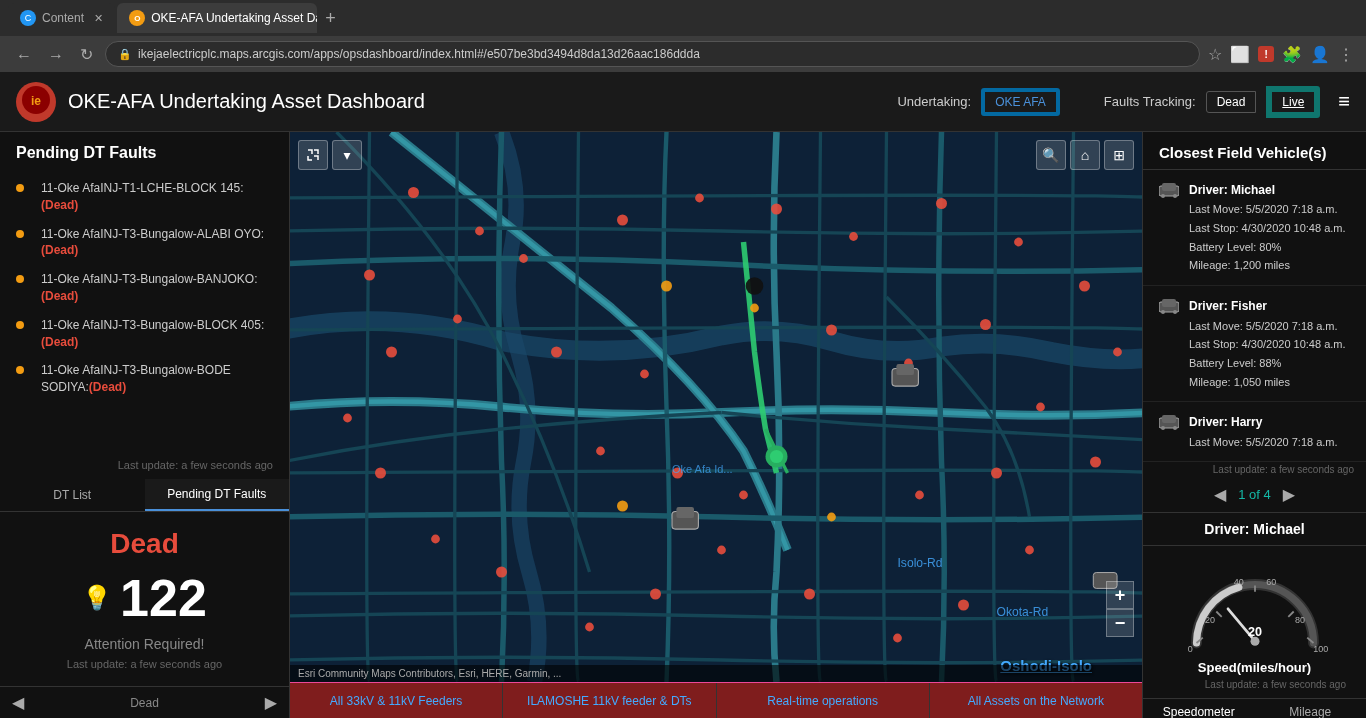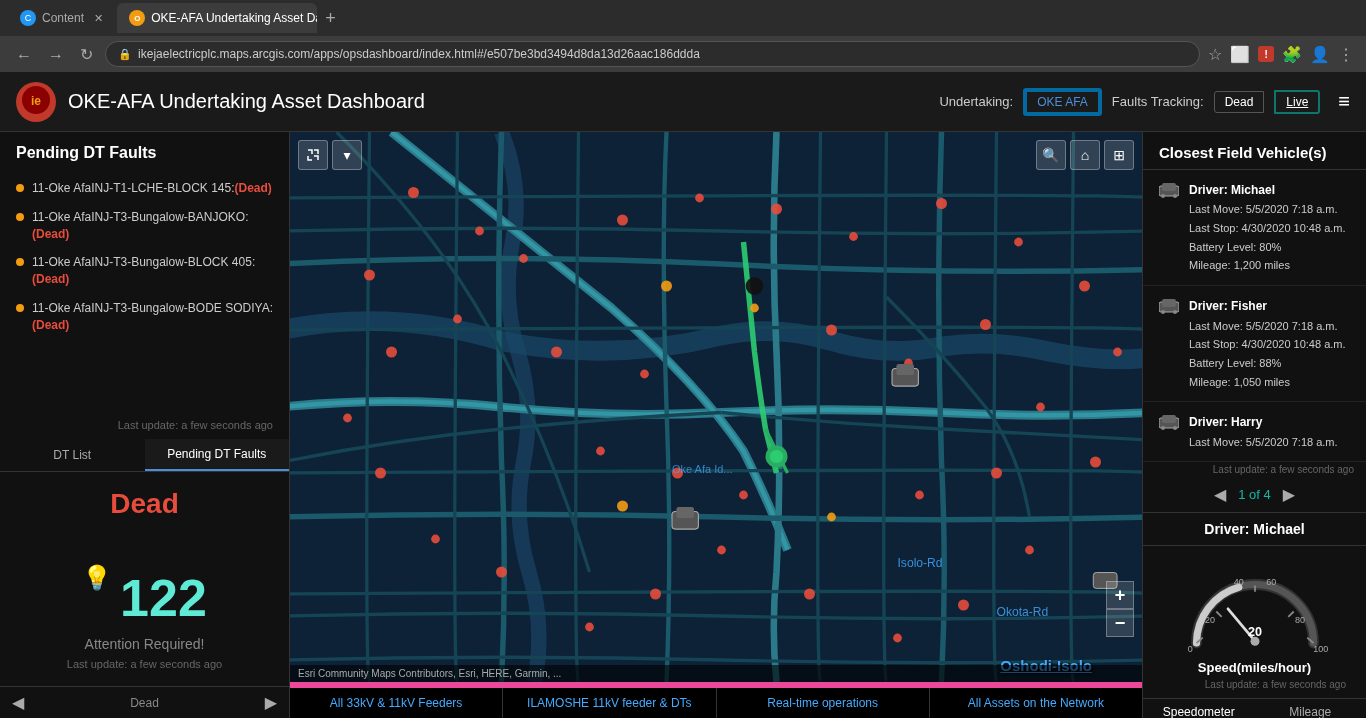--- a/index.html
+++ b/index.html
@@ -28,49 +28,49 @@
     .app { display: flex; flex-direction: column; height: 646px; background: #1a1a1a; }
 
     
     .top-bar { display: flex; align-items: center; height: 60px; background: #1a1a1a; padding: 0 16px; border-bottom: 1px solid #333; }
     .app-logo { width: 40px; height: 40px; border-radius: 50%; background: #c0392b; display: flex; align-items: center; justify-content: center; margin-right: 12px; flex-shrink: 0; }
     .app-logo-inner { color: #fde047; font-size: 16px; font-weight: bold; }
     .app-title { font-size: 20px; font-weight: 300; color: #fff; flex: 1; }
     .top-bar-right { display: flex; align-items: center; gap: 10px; }
     .undertaking-label { color: #ccc; font-size: 13px; }
     .undertaking-btn { background: transparent; border: 4px solid #0369a1; color: #4a90d9; padding: 3px 10px; border-radius: 3px; font-size: 12px; cursor: pointer; }
-    .faults-label { color: #ccc; font-size: 13px; }
+    .faults-label { color: #ccc; font-size: 13px; margin-left: 34px; }
     .faults-dead-btn { background: transparent; border: 1px solid #555; color: #fff; padding: 3px 10px; border-radius: 3px 0 0 3px; font-size: 12px; cursor: pointer; }
-    .faults-live-btn { background: transparent; border: 2px solid #0f766e; color: #fff; padding: 3px 10px; border-radius: 0 3px 3px 0; font-size: 12px; cursor: pointer; text-decoration: underline; }
+    .faults-live-btn { background: transparent; border: 6px solid #0f766e; color: #fff; padding: 3px 10px; border-radius: 0 3px 3px 0; font-size: 12px; cursor: pointer; text-decoration: underline; }
     .menu-icon { color: #fff; font-size: 20px; cursor: pointer; margin-left: 8px; }
 
     
     .main-content { display: flex; flex: 1; overflow: hidden; }
 
     
     .left-panel { width: 290px; background: #111; display: flex; flex-direction: column; border-right: 1px solid #333; flex-shrink: 0; }
     .pending-faults-title { color: #fff; font-size: 16px; font-weight: bold; padding: 12px 16px 8px; }
     .fault-list { flex: 1; overflow-y: auto; padding: 4px 8px; }
-    .fault-item { display: flex; align-items: flex-start; gap: 8px; padding: 6px 8px; border-radius: 3px; }
+    .fault-item { display: flex; align-items: flex-start; gap: 17px; padding: 6px 8px; border-radius: 3px; }
     .fault-dot { width: 8px; height: 8px; border-radius: 50%; background: #f39c12; flex-shrink: 0; margin-top: 4px; }
     .fault-text { font-size: 12px; color: #ccc; line-height: 1.4; }
     .fault-text .dead { color: #e74c3c; font-weight: bold; }
     .last-update { color: #666; font-size: 11px; padding: 4px 16px 8px; text-align: right; }
 
     
     .panel-tabs { display: flex; border-bottom: 1px solid #333; }
     .panel-tab { flex: 1; padding: 8px; text-align: center; font-size: 12px; cursor: pointer; color: #aaa; background: #111; border: none; }
     .panel-tab.active { color: #fff; border-bottom: 2px solid #4a90d9; background: #1a1a1a; }
 
     
     .stats-panel { padding: 16px; background: #111; text-align: center; }
     .stats-dead-label { color: #e74c3c; font-size: 28px; font-weight: bold; }
     .stats-count-row { display: flex; align-items: center; justify-content: center; gap: 8px; margin: 8px 0; }
     .bulb-icon { color: #888; font-size: 24px; }
-    .stats-count { color: #5eead4; font-size: 52px; font-weight: bold; margin-top: 40px; }
+    .stats-count { color: #ffffff; font-size: 52px; font-weight: bold; }
     .stats-attention { color: #888; font-size: 14px; margin-top: 4px; }
     .stats-last-update { color: #666; font-size: 11px; margin-top: 6px; }
 
     
     .bottom-nav { display: flex; align-items: center; justify-content: space-between; padding: 6px 12px; background: #111; border-top: 1px solid #333; }
     .nav-arrow { color: #aaa; font-size: 16px; cursor: pointer; background: none; border: none; }
     .bottom-status { color: #888; font-size: 12px; }
 
     
     .map-panel { flex: 1; position: relative; background: #1a2a3a; overflow: hidden; }
@@ -83,21 +83,21 @@
     .map-zoom { position: absolute; right: 8px; bottom: 45px; display: flex; flex-direction: column; z-index: 10; }
     .zoom-btn { width: 28px; height: 28px; background: rgba(255,255,255,0.15); border: 1px solid rgba(255,255,255,0.3); display: flex; align-items: center; justify-content: center; cursor: pointer; color: #fff; font-size: 18px; font-weight: bold; }
 
     
     .map-attribution { position: absolute; bottom: 0; left: 0; right: 0; background: rgba(0,0,0,0.6); color: #aaa; font-size: 10px; padding: 3px 8px; display: flex; justify-content: space-between; align-items: center; }
 
     
     .map-svg { position: absolute; top: 0; left: 0; width: 100%; height: 100%; }
 
     
-    .bottom-tabs { display: flex; height: 36px; background: #000000; border-top: 6px solid #ec4899; }
+    .bottom-tabs { display: flex; height: 36px; background: #7f1d1d; border-top: 1px solid #ec4899; }
     .bottom-tab { flex: 1; display: flex; align-items: center; justify-content: center; font-size: 12px; color: #4af; cursor: pointer; border-right: 1px solid #333; padding: 0 8px; text-align: center; }
     .bottom-tab:last-child { border-right: none; }
 
     
     .right-panel { width: 224px; background: #111; display: flex; flex-direction: column; border-left: 1px solid #333; flex-shrink: 0; overflow-y: auto; }
     .right-panel-title { color: #fff; font-size: 15px; font-weight: bold; padding: 12px 16px 8px; border-bottom: 1px solid #333; }
 
     
     .vehicle-card { padding: 10px 16px; border-bottom: 1px solid #222; display: flex; gap: 10px; align-items: flex-start; }
     .vehicle-icon { color: #aaa; font-size: 18px; flex-shrink: 0; margin-top: 2px; }
@@ -191,20 +191,24 @@
   </div>
 
   <div class="main-content">
 
     <div class="left-panel">
       <div class="pending-faults-title">Pending DT Faults</div>
       <div class="fault-list">
         <div class="fault-item">
           <div class="fault-dot"></div>
           <div class="fault-text"><span>11-Oke AfaINJ-T1-LCHE-BLOCK 145:</span><span class="dead">(Dead)</span></div>
+        </div>
+        <div class="fault-item">
+          <div class="fault-dot"></div>
+          <div class="fault-text"><span>11-Oke AfaINJ-T3-Bungalow-ALABI OYO:</span><span class="dead">(Dead)</span></div>
         </div>
         <div class="fault-item">
           <div class="fault-dot"></div>
           <div class="fault-text"><span>11-Oke AfaINJ-T3-Bungalow-BANJOKO:</span><span class="dead">(Dead)</span></div>
         </div>
         <div class="fault-item">
           <div class="fault-dot"></div>
           <div class="fault-text"><span>11-Oke AfaINJ-T3-Bungalow-BLOCK 405:</span><span class="dead">(Dead)</span></div>
         </div>
         <div class="fault-item">

